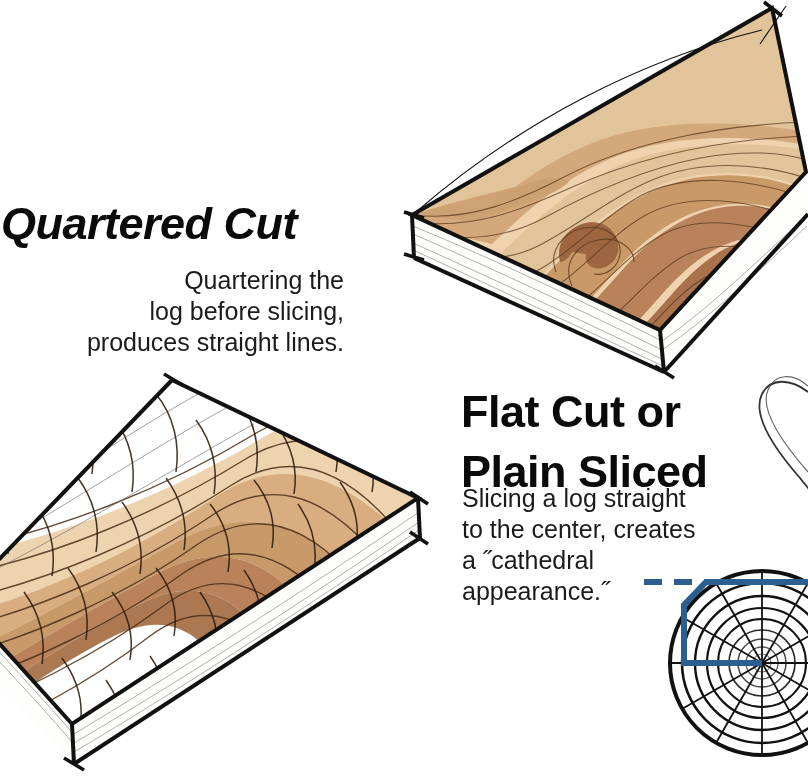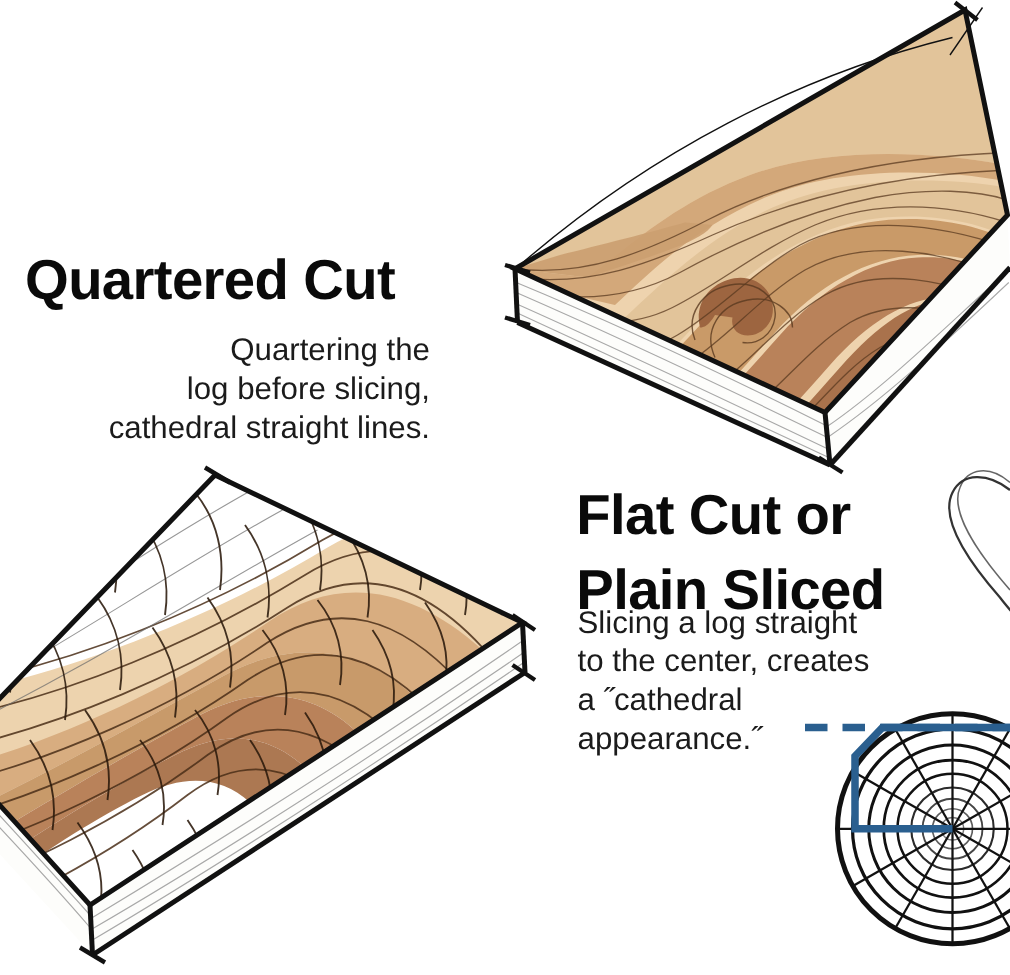--- a/index.html
+++ b/index.html
@@ -44,24 +44,25 @@
   .body-text {
     position: absolute;
     font-family: "Liberation Sans", sans-serif;
     font-weight: normal;
     color: #1b1b1b;
     margin: 0;
     white-space: pre-line;
   }
 
   #quartered-title {
-    left: 20px;
+    left: 1px;
     top: 198px;
     font-size: 45px;
     line-height: 52px;
+    font-style: italic;
   }
   #quartered-desc {
     left: 14px;
     top: 265px;
     width: 330px;
     text-align: right;
     font-size: 25px;
     line-height: 31px;
   }
   #flat-title {
@@ -374,21 +375,21 @@
 
     </g>
   </svg>
 
   <div class="txt-layer">
 
     <h1 class="heading" id="quartered-title">Quartered Cut</h1>
 
     <p class="body-text" id="quartered-desc">Quartering the
 log before slicing,
-cathedral straight lines.</p>
+produces straight lines.</p>
 
     <h1 class="heading" id="flat-title">Flat Cut or
 Plain Sliced</h1>
 
     <p class="body-text" id="flat-desc">Slicing a log straight
 to the center, creates
 a ˝cathedral
 appearance.˝</p>
 
   </div>

